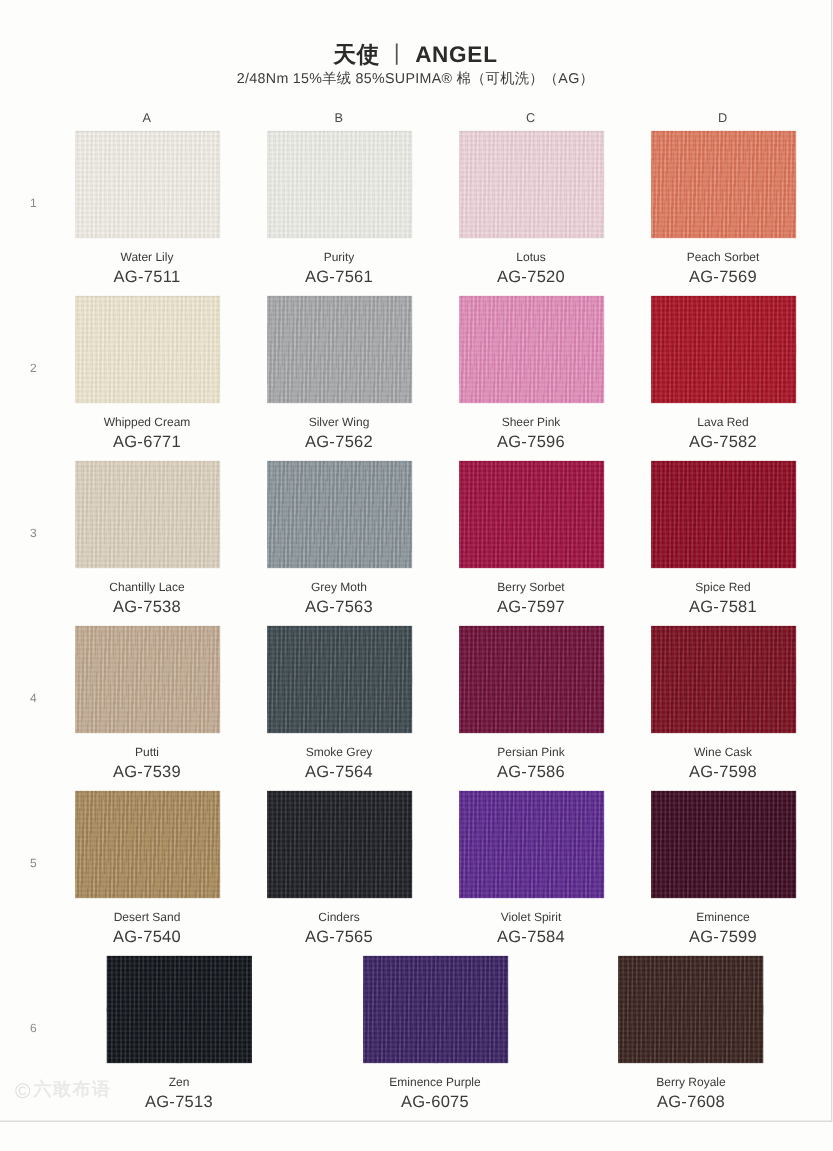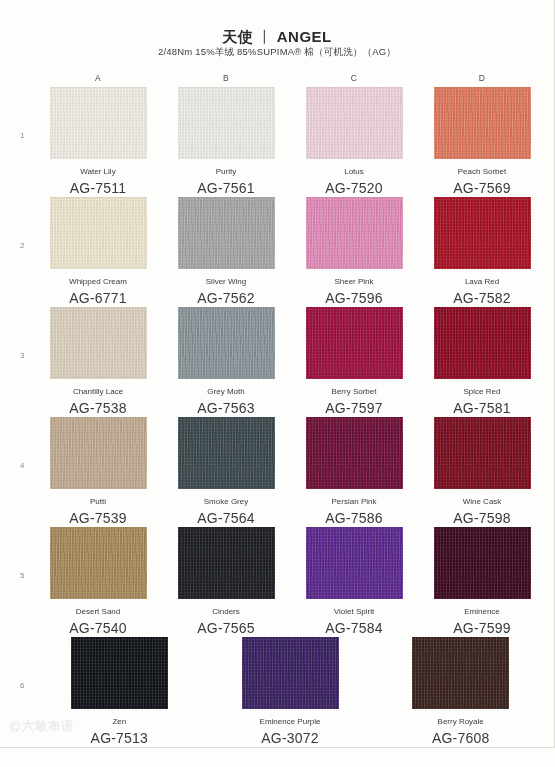--- a/index.html
+++ b/index.html
@@ -106,21 +106,21 @@
     pointer-events:none;
   }
   .swatch.light { box-shadow:inset 0 0 0 1px rgba(0,0,0,.035); }
 
   .labels {
     margin-top:7px;
     text-align:center;
     line-height:1.45;
   }
   .cname { font-size:8px; color:#3a3a3a; display:block; }
-  .ccode { font-size:14px; color:#3a3a3a; display:block; letter-spacing:.2px; }
+  .ccode { font-size:11px; color:#3a3a3a; display:block; letter-spacing:.2px; }
 
   
   .watermark {
     position:absolute;
     left:10px;
     bottom:12px;
     display:flex;
     align-items:center;
     gap:3px;
     opacity:.30;
@@ -319,21 +319,21 @@
             <div class="swatch" style="--c: #12151a;"></div>
             <div class="labels">
               <span class="cname">Zen</span>
               <span class="ccode">AG-7513</span>
             </div>
           </div>
           <div class="cell">
             <div class="swatch" style="--c: #3b2463;"></div>
             <div class="labels">
               <span class="cname">Eminence Purple</span>
-              <span class="ccode">AG-3072</span>
+              <span class="ccode">AG-6075</span>
             </div>
           </div>
           <div class="cell">
             <div class="swatch" style="--c: #3a2420;"></div>
             <div class="labels">
               <span class="cname">Berry Royale</span>
               <span class="ccode">AG-7608</span>
             </div>
           </div>
         </div>

